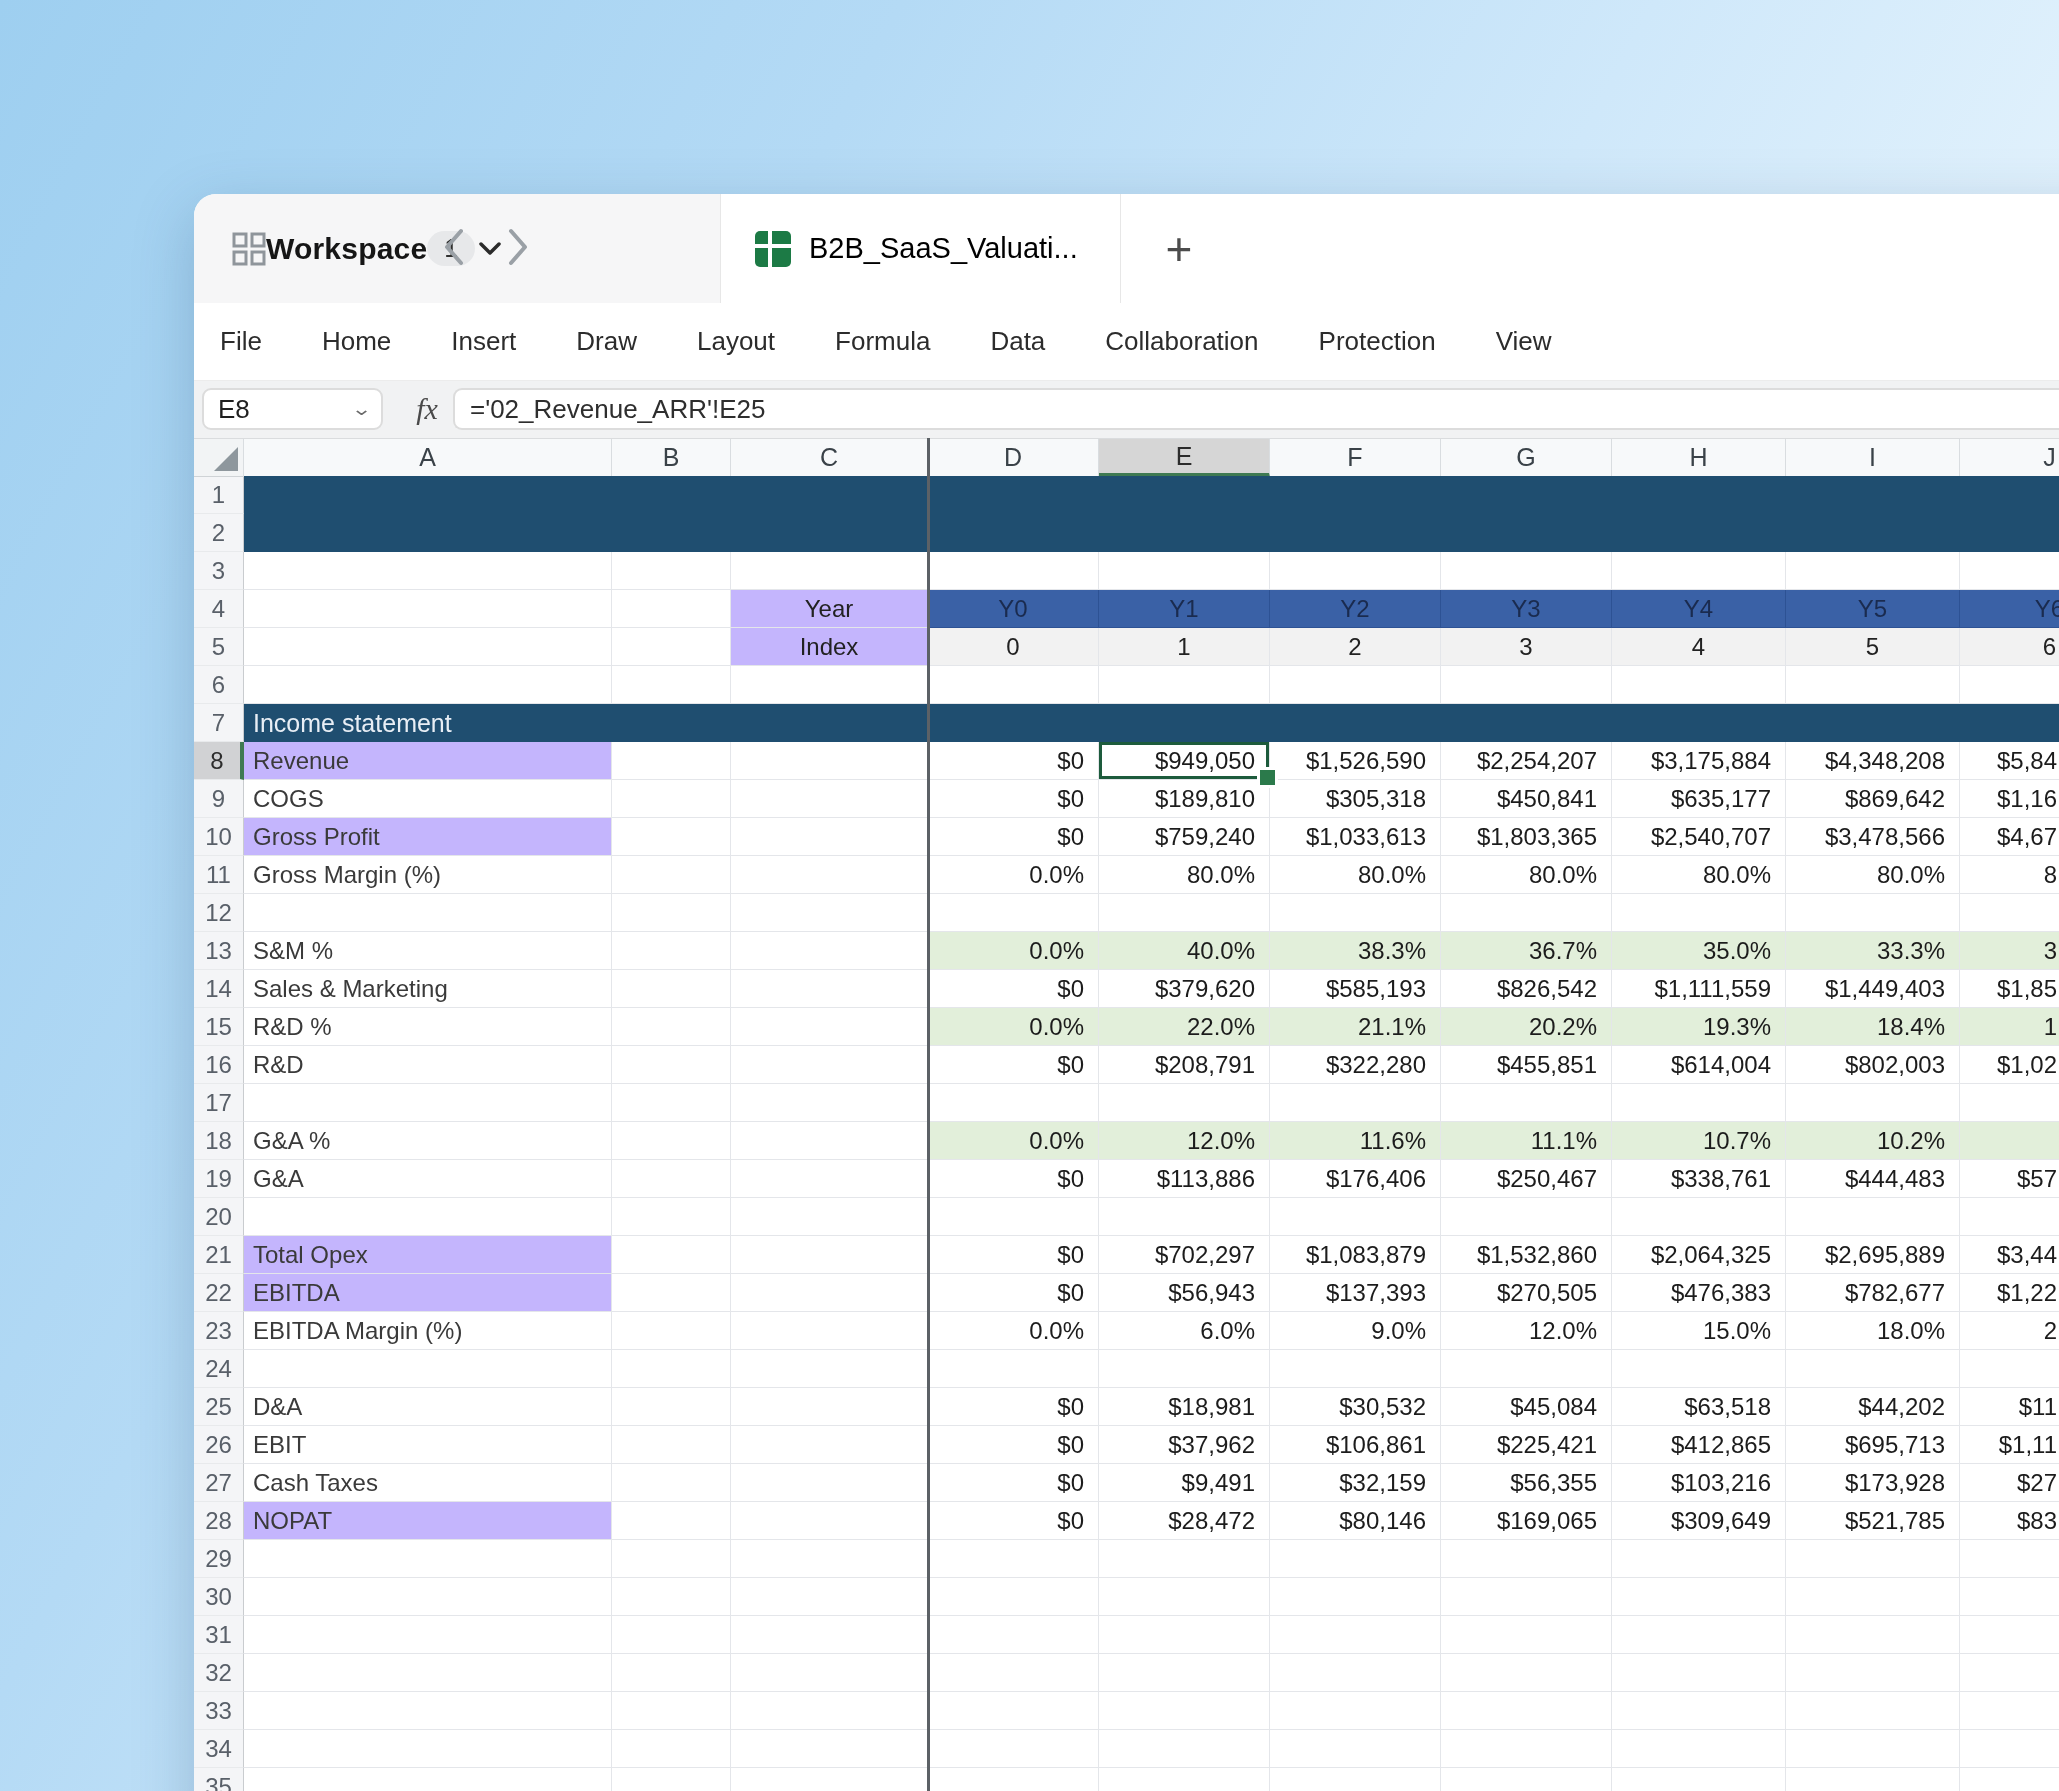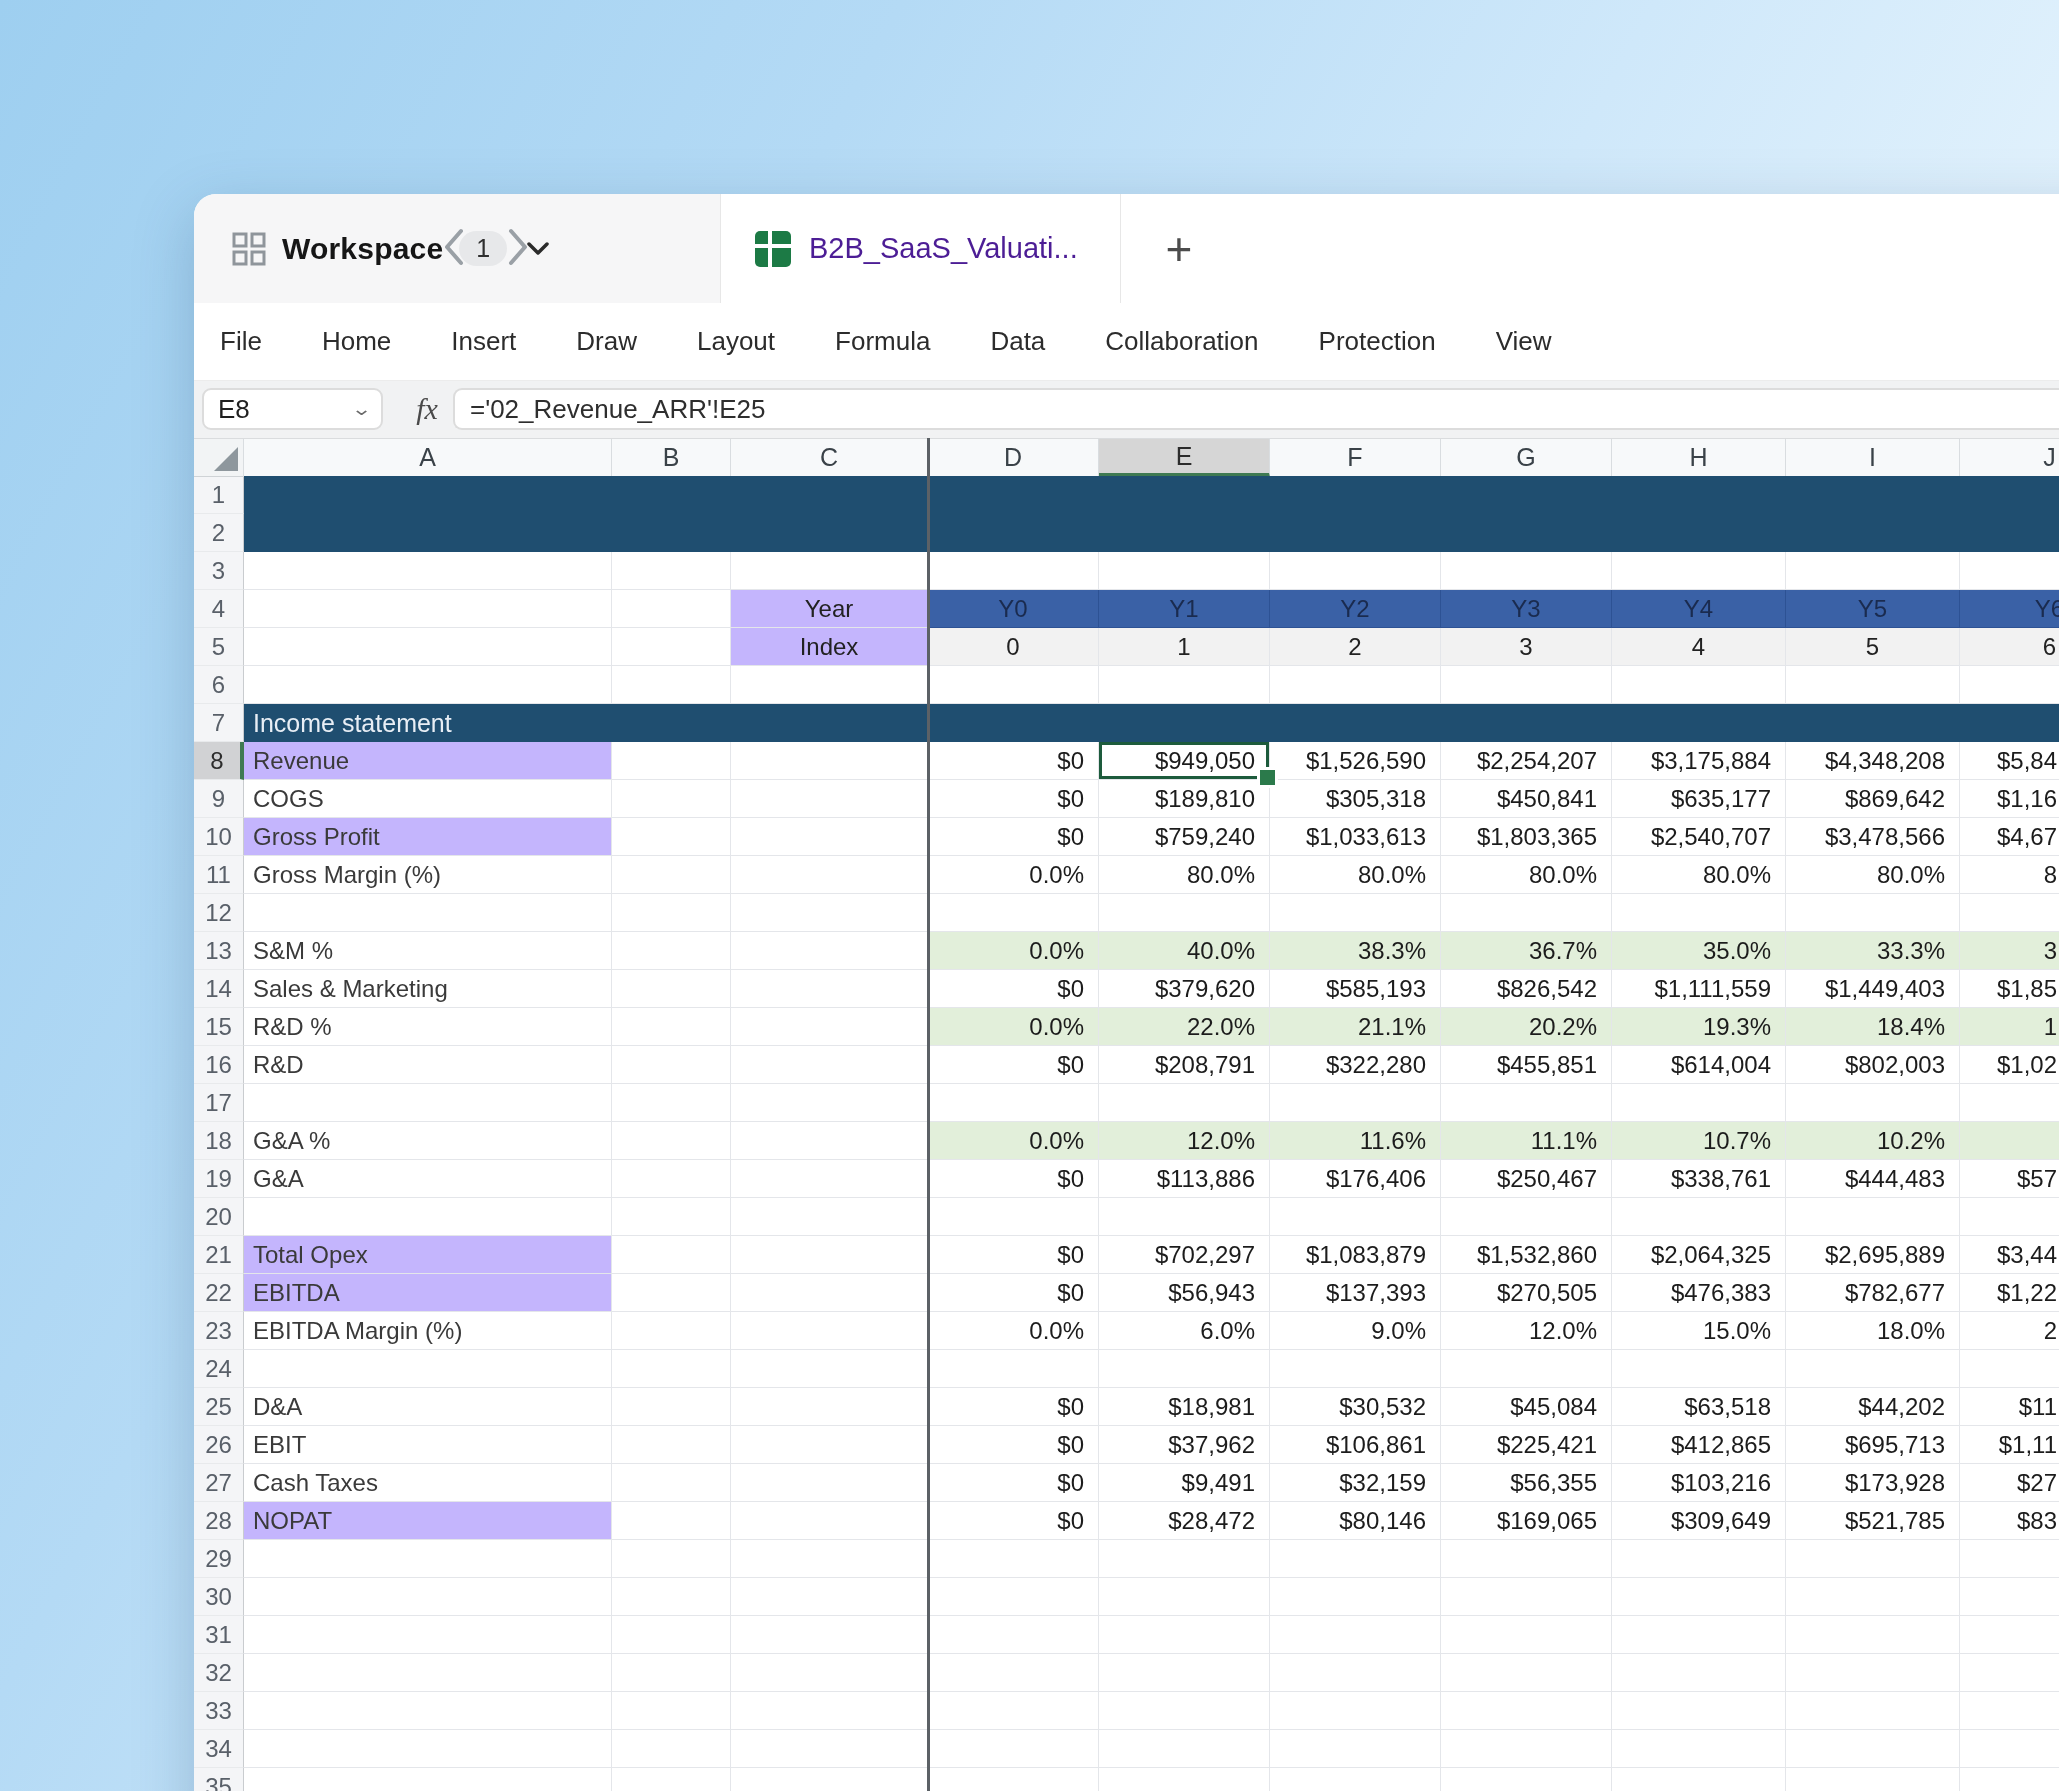--- a/index.html
+++ b/index.html
@@ -11,40 +11,40 @@
   }
   .window{
     position:absolute;left:194px;top:194px;width:2189px;height:1692px;
     background:#ffffff;border-radius:22px 0 0 0;
     box-shadow:0 18px 60px rgba(30,70,110,.25);
     overflow:hidden;
   }
   
   .topbar{position:absolute;left:0;top:0;right:0;height:109px;background:#f6f6f7;}
   .topbar .right-white{position:absolute;left:526px;top:0;bottom:0;right:0;background:#ffffff;}
-  .ws-group{position:absolute;left:38px;top:0;height:109px;display:flex;align-items:center;gap:16px;}
+  .ws-group{position:absolute;left:38px;top:0;height:109px;display:flex;align-items:center;}
   .grid-icon svg{display:block;}
   .ws-label{font-size:30px;font-weight:700;color:#161616;letter-spacing:0.2px;}
   .ws-badge{background:#e7e8ea;color:#2f2f2f;font-size:25px;border-radius:994px;padding:5px 17px;line-height:1;}
   .ws-caret{margin-left:4px;display:flex;align-items:center;}
   .nav-arrows{position:absolute;left:249px;top:0;height:109px;display:flex;align-items:center;gap:38px;padding-left:0;}
   .nav-arrows{left:247px;}
   .tab{
     position:absolute;left:526px;top:0;width:401px;height:109px;background:#ffffff;
     border-left:1px solid #e7e7e7;border-right:1px solid #e7e7e7;
     display:flex;align-items:center;gap:18px;padding-left:34px;box-sizing:border-box;
   }
   .sheet-icon{width:36px;height:36px;border-radius:7px;background:#ffffff;position:relative;flex:0 0 auto;
     display:grid;grid-template-columns:13px 19px;grid-template-rows:13px 19px;gap:4px;}
   .sheet-icon div{background:#1c7a45;}
   .sheet-icon div:nth-child(1){border-radius:5px 0 0 0;}
   .sheet-icon div:nth-child(2){border-radius:0 5px 0 0;}
   .sheet-icon div:nth-child(3){border-radius:0 0 0 5px;}
   .sheet-icon div:nth-child(4){border-radius:0 0 5px 0;}
-  .tab-title{font-size:29px;font-weight:500;color:#4c1d95;white-space:nowrap;}
+  .tab-title{font-size:29px;font-weight:500;color:#000000;white-space:nowrap;}
   .plus-btn{position:absolute;left:950px;top:0;height:109px;width:70px;display:flex;align-items:center;justify-content:center;
     font-size:46px;font-weight:300;color:#4c4c4c;}
   
   .menubar{position:absolute;left:0;top:109px;right:0;height:78px;background:#ffffff;
     display:flex;align-items:center;gap:60px;padding-left:26px;border-bottom:1px solid #ececec;box-sizing:border-box;}
   .menu-item{font-size:26px;color:#2c2c2c;white-space:nowrap;}
   
   .formulabar{position:absolute;left:0;top:187px;right:0;height:57px;background:#f1f2f3;}
   .namebox{position:absolute;left:8px;top:7px;width:181px;height:42px;background:#ffffff;border:2px solid #dcdcdc;
     border-radius:9px;box-sizing:border-box;display:flex;align-items:center;padding:0 12px 0 14px;}

